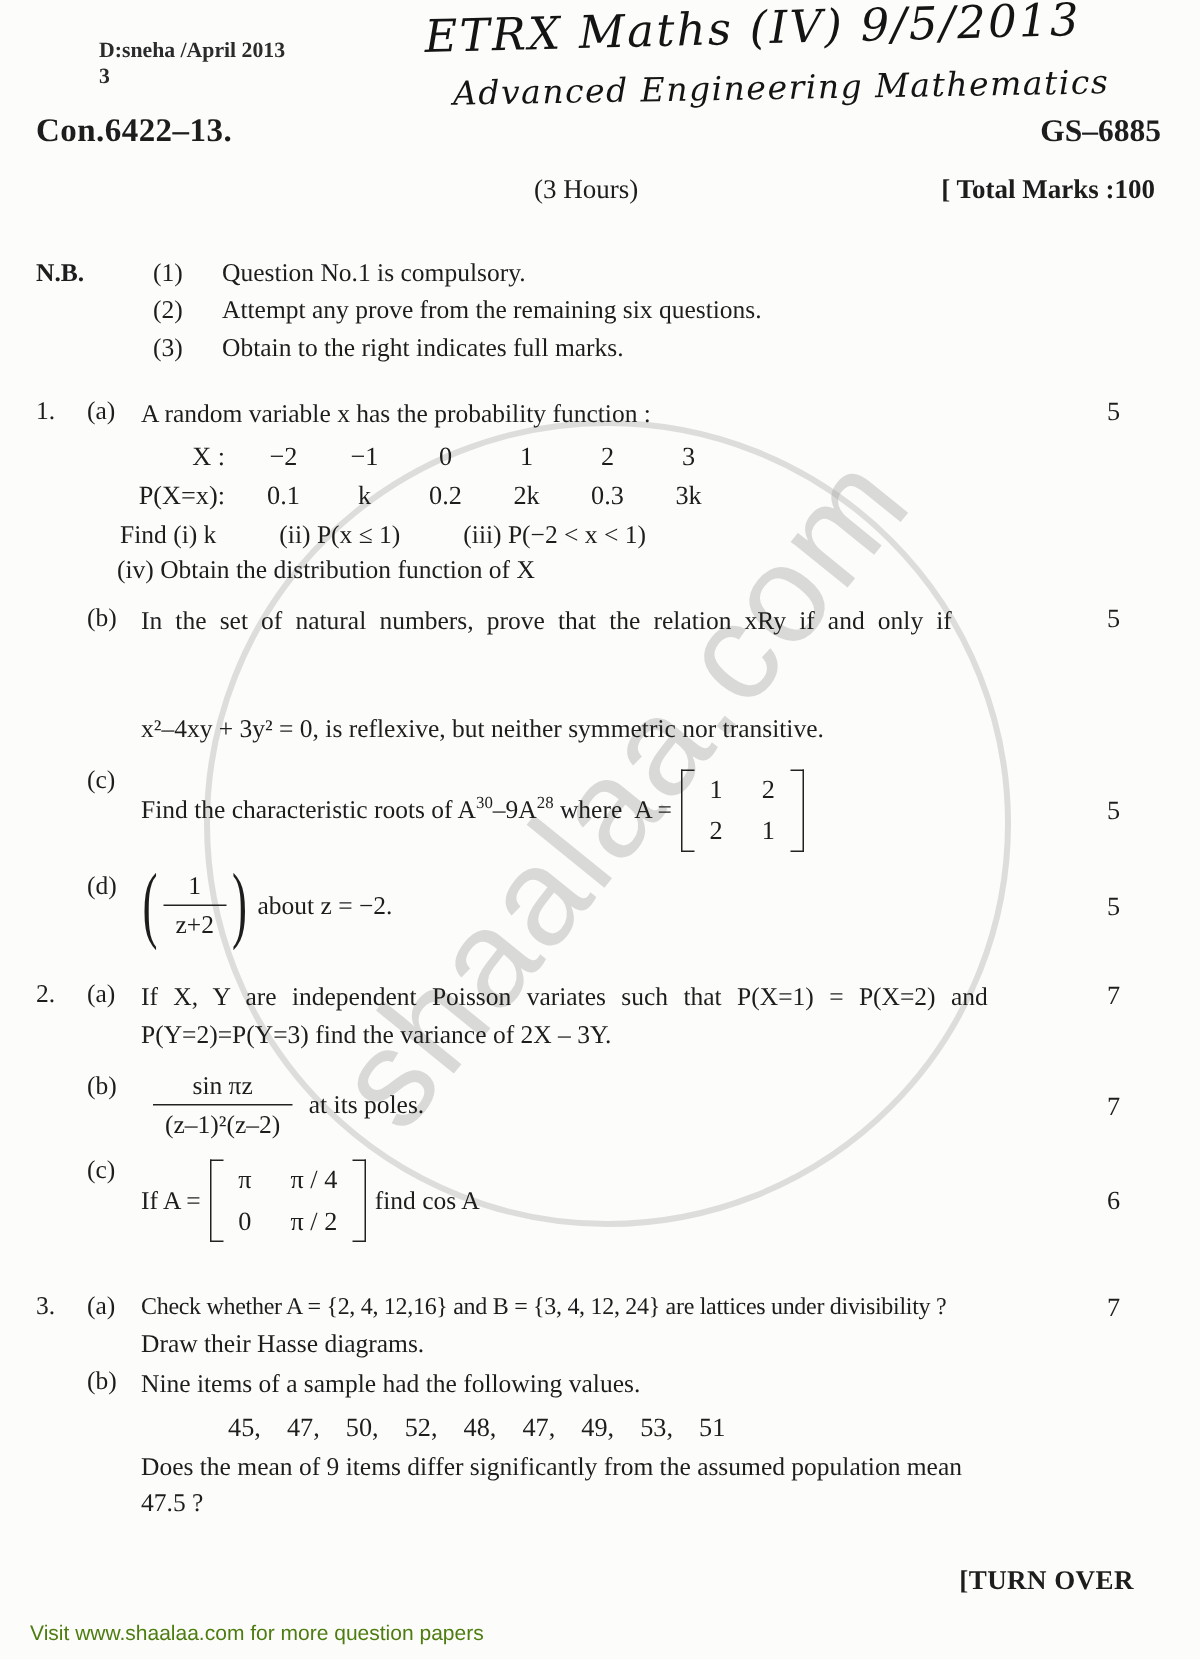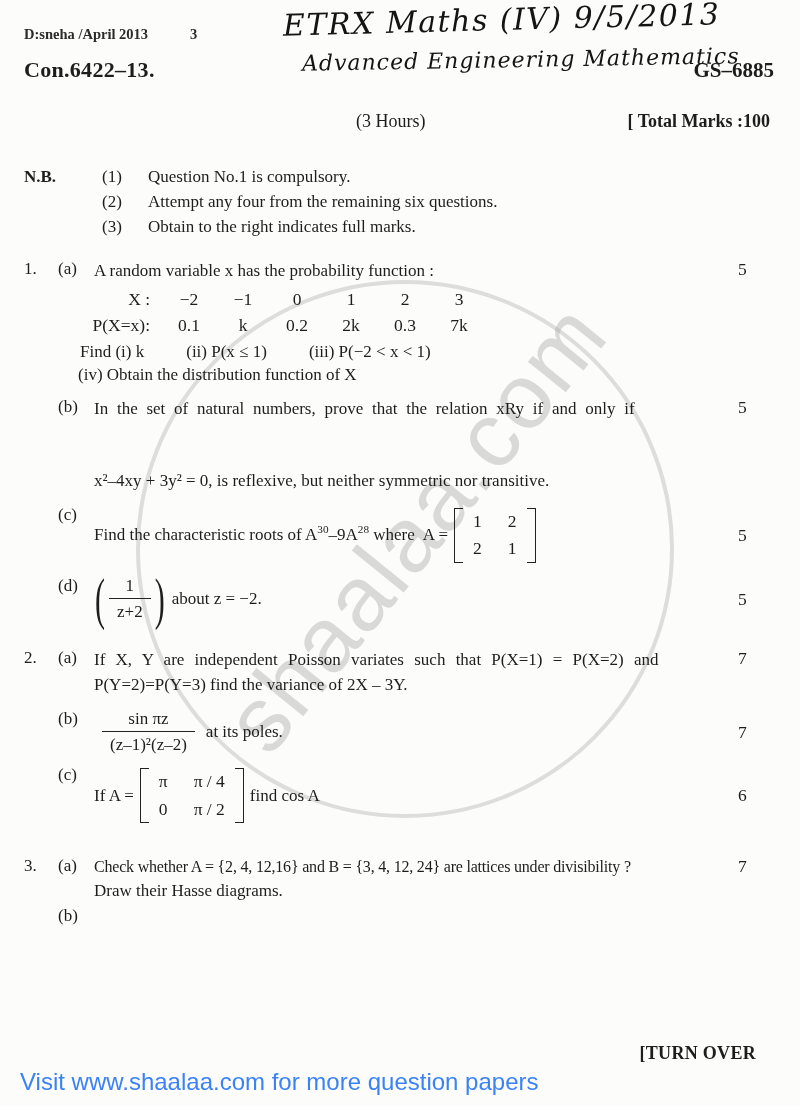--- a/index.html
+++ b/index.html
@@ -15,30 +15,30 @@
     border:4px solid rgba(175,175,175,0.40); border-radius:50%; z-index:1;
   }
   .wm-text {
     position:absolute; left:152px; top:492px; width:500px; text-align:center;
     font-family:"Liberation Sans",sans-serif; font-size:92px; font-weight:400;
     color:rgba(165,165,165,0.40); transform:rotate(-51deg); z-index:1;
     letter-spacing:2px; white-space:nowrap;
   }
   
   .content { position:relative; z-index:2; padding:26px 26px 0 24px; }
-  .top-row { display:flex; align-items:baseline; font-size:14.5px; font-weight:700; color:#2b2b2b; }
+  .top-row { display:flex; align-items:baseline; font-size:14.5px; font-weight:700; color:#2b2b2b;flex-direction:column; }
   .sheet-num { margin-left:42px; }
   .con-row { display:flex; justify-content:space-between; align-items:flex-end; margin-top:14px; }
   .con-no { font-size:22px; font-weight:700; letter-spacing:0.3px; }
   .paper-code { font-size:21px; font-weight:700; }
   .hand { position:absolute; font-family:"DejaVu Serif",serif; font-style:italic;
           color:#141414; white-space:nowrap; z-index:3; }
   .hand1 { left:283px; top:2px;  font-size:30px; letter-spacing:1.5px; transform:rotate(-1.5deg); }
   .hand2 { left:302px; top:47px; font-size:22px; letter-spacing:1px;   transform:rotate(-1deg); }
-  .hours-row { position:relative; margin-top:28px; height:26px; font-size:18px; }
+  .hours-row { position:relative; margin-top:16px; height:26px; font-size:18px; }
   .hours { position:absolute; left:332px; }
   .total-marks { position:absolute; right:4px; font-weight:700; }
   
   .nb { margin-top:30px; font-size:17px; }
   .nb-row { display:flex; margin-bottom:5px; }
   .nb-label { width:78px; font-weight:700; }
   .nb-num { width:46px; }
   .b { font-weight:400; }
   
   .q { margin-top:22px; font-size:17px; }
@@ -72,21 +72,21 @@
   .fden { border-top:1.6px solid #222; padding:3px 8px 0; line-height:1.2; }
   .paren { display:inline-block; font-size:30px; font-weight:300; line-height:1;
            transform:scaleY(1.9); margin:0 1px; }
   sup { font-size:66%; line-height:0; }
   .mat-label { margin-left:8px; }
   .values-line { margin:4px 0 2px 58px; word-spacing:13px; font-size:17.5px; }
   
   .turn-over { position:absolute; right:44px; bottom:42px; font-weight:700;
                font-size:18px; z-index:2; letter-spacing:0.3px; }
   .site-note { position:absolute; left:20px; bottom:10px; z-index:2;
-               font-family:"Liberation Sans",sans-serif; font-size:24px; color:#3b82f6; }
+               font-family:"Liberation Sans",sans-serif; font-size:14px; color:#4d7c0f; }
 </style>
 </head>
 <body>
 
 <div class="page">
 
   <div class="wm-circle"></div>
   <div class="wm-text">shaalaa.com</div>
 
   <div class="hand hand1">ETRX Maths (IV) 9/5/2013</div>
@@ -109,21 +109,21 @@
 
     <div class="nb">
       <div class="nb-row">
         <span class="nb-label">N.B.</span>
         <span class="nb-num">(1)</span>
         <span><span>Question No.1 is </span><span class="b">compulsory</span><span>.</span></span>
       </div>
       <div class="nb-row">
         <span class="nb-label"></span>
         <span class="nb-num">(2)</span>
-        <span><span>Attempt any </span><span class="b">four</span><span> from the remaining six questions.</span></span>
+        <span><span>Attempt any </span><span class="b">prove</span><span> from the remaining six questions.</span></span>
       </div>
       <div class="nb-row">
         <span class="nb-label"></span>
         <span class="nb-num">(3)</span>
         <span><span class="b">Obtain</span><span> to the </span><span class="b">right</span><span> indicates full marks.</span></span>
       </div>
     </div>
 
     <div class="q">
       <div class="qrow">
@@ -142,21 +142,21 @@
           <span class="tcell">2</span>
           <span class="tcell">3</span>
         </div>
         <div class="trow">
           <span class="thead">P(X=x):</span>
           <span class="tcell">0.1</span>
           <span class="tcell">k</span>
           <span class="tcell">0.2</span>
           <span class="tcell">2k</span>
           <span class="tcell">0.3</span>
-          <span class="tcell">7k</span>
+          <span class="tcell">3k</span>
         </div>
       </div>
       <div class="find-row">
         <span>Find (i) k</span>
         <span>(ii) P(x ≤ 1)</span>
         <span>(iii) P(−2 &lt; x &lt; 1)</span>
       </div>
       <div class="iv-row">(iv) Obtain the distribution function of X</div>
 
       <div class="qrow" style="margin-top:12px;">
@@ -257,20 +257,26 @@
         <span class="qbody">
           <span class="tight" style="display:block;">Check whether A = {2, 4, 12,16} and B = {3, 4, 12, 24} are lattices under divisibility ?</span>
           <span style="display:block;">Draw their Hasse diagrams.</span>
         </span>
         <span class="qmarks">7</span>
       </div>
 
       <div class="qrow" style="margin-top:2px;">
         <span class="qnum"></span>
         <span class="qpart">(b)</span>
+        <span class="qbody">
+          <span style="display:block;">Nine items of a sample had the following values.</span>
+          <span class="values-line" style="display:block;">45, 47, 50, 52, 48, 47, 49, 53, 51</span>
+          <span style="display:block;">Does the mean of 9 items differ significantly from the assumed population mean</span>
+          <span style="display:block;">47.5 ?</span>
+        </span>
         <span class="qmarks"></span>
       </div>
     </div>
 
   </div>
 
   <div class="turn-over">[TURN OVER</div>
   <div class="site-note">Visit www.shaalaa.com for more question papers</div>
 
 </div>

